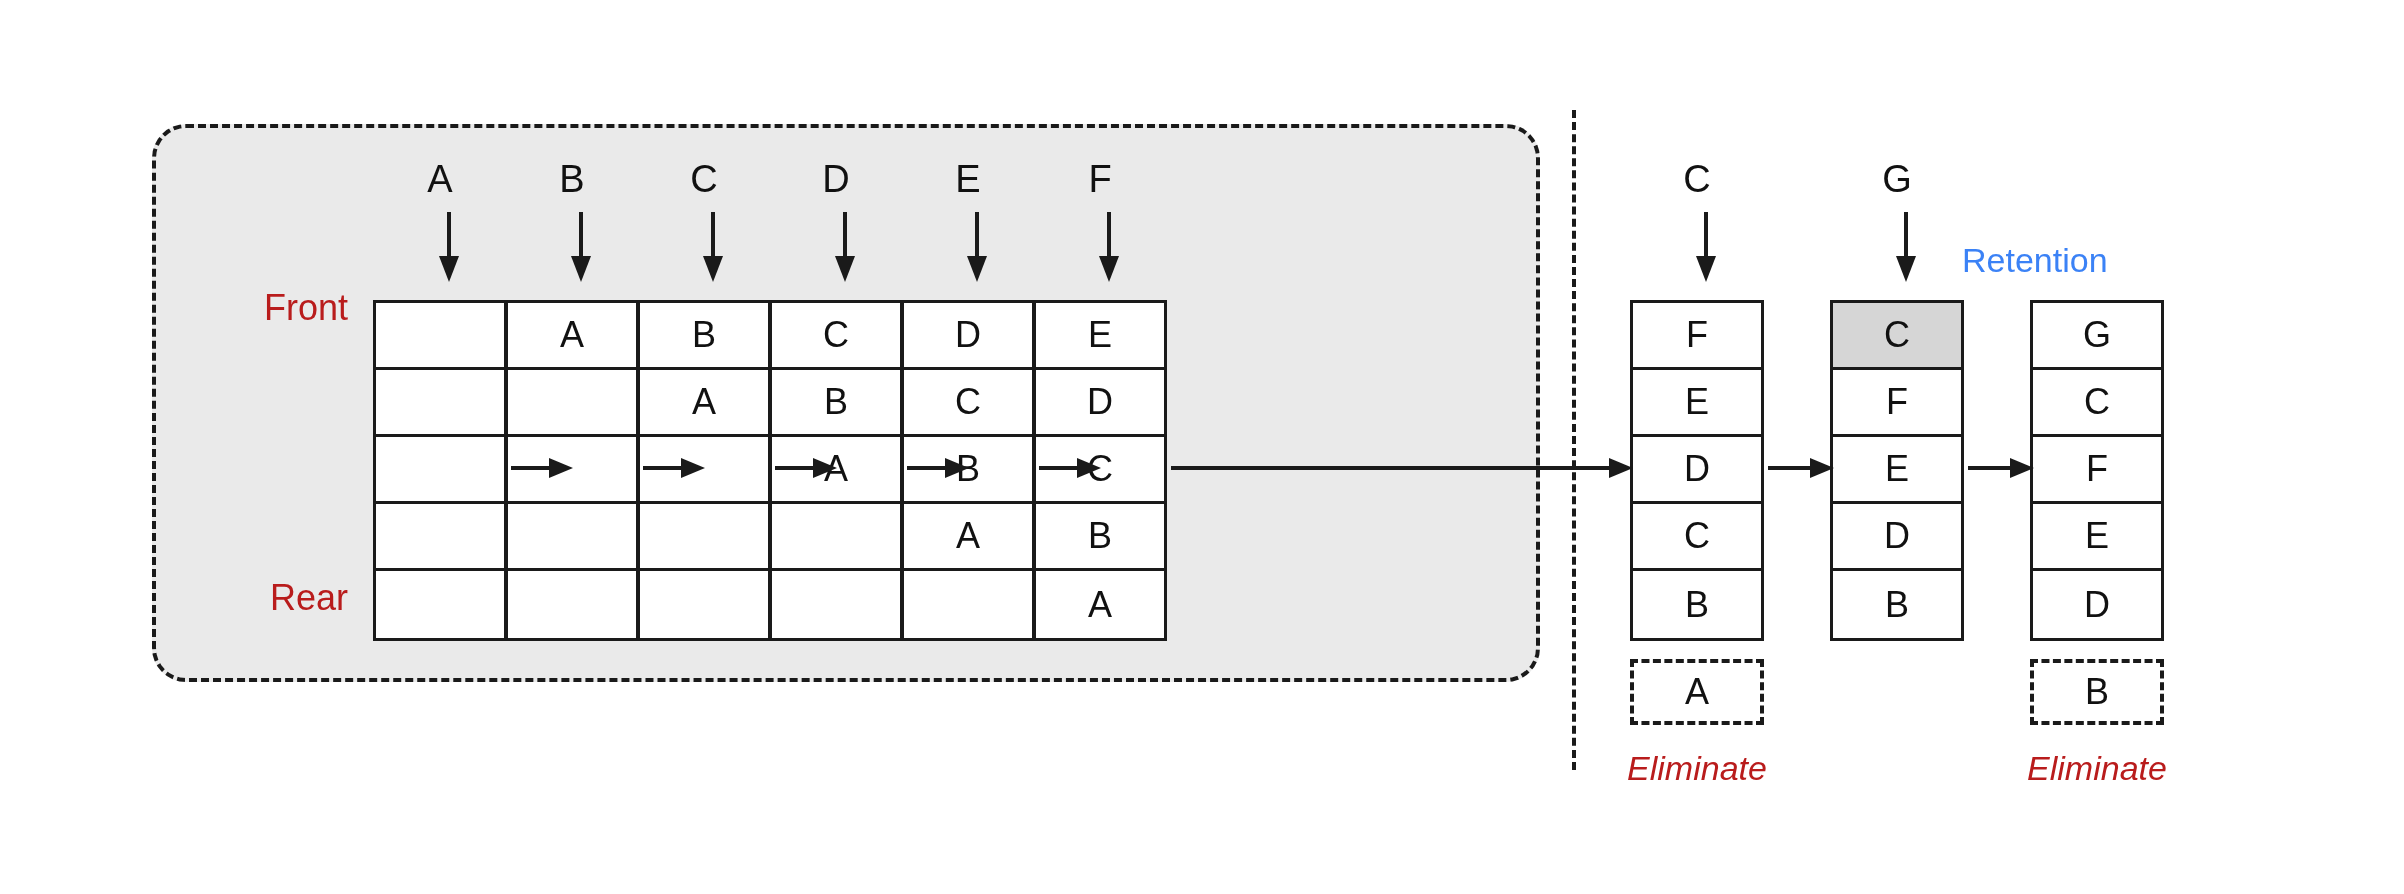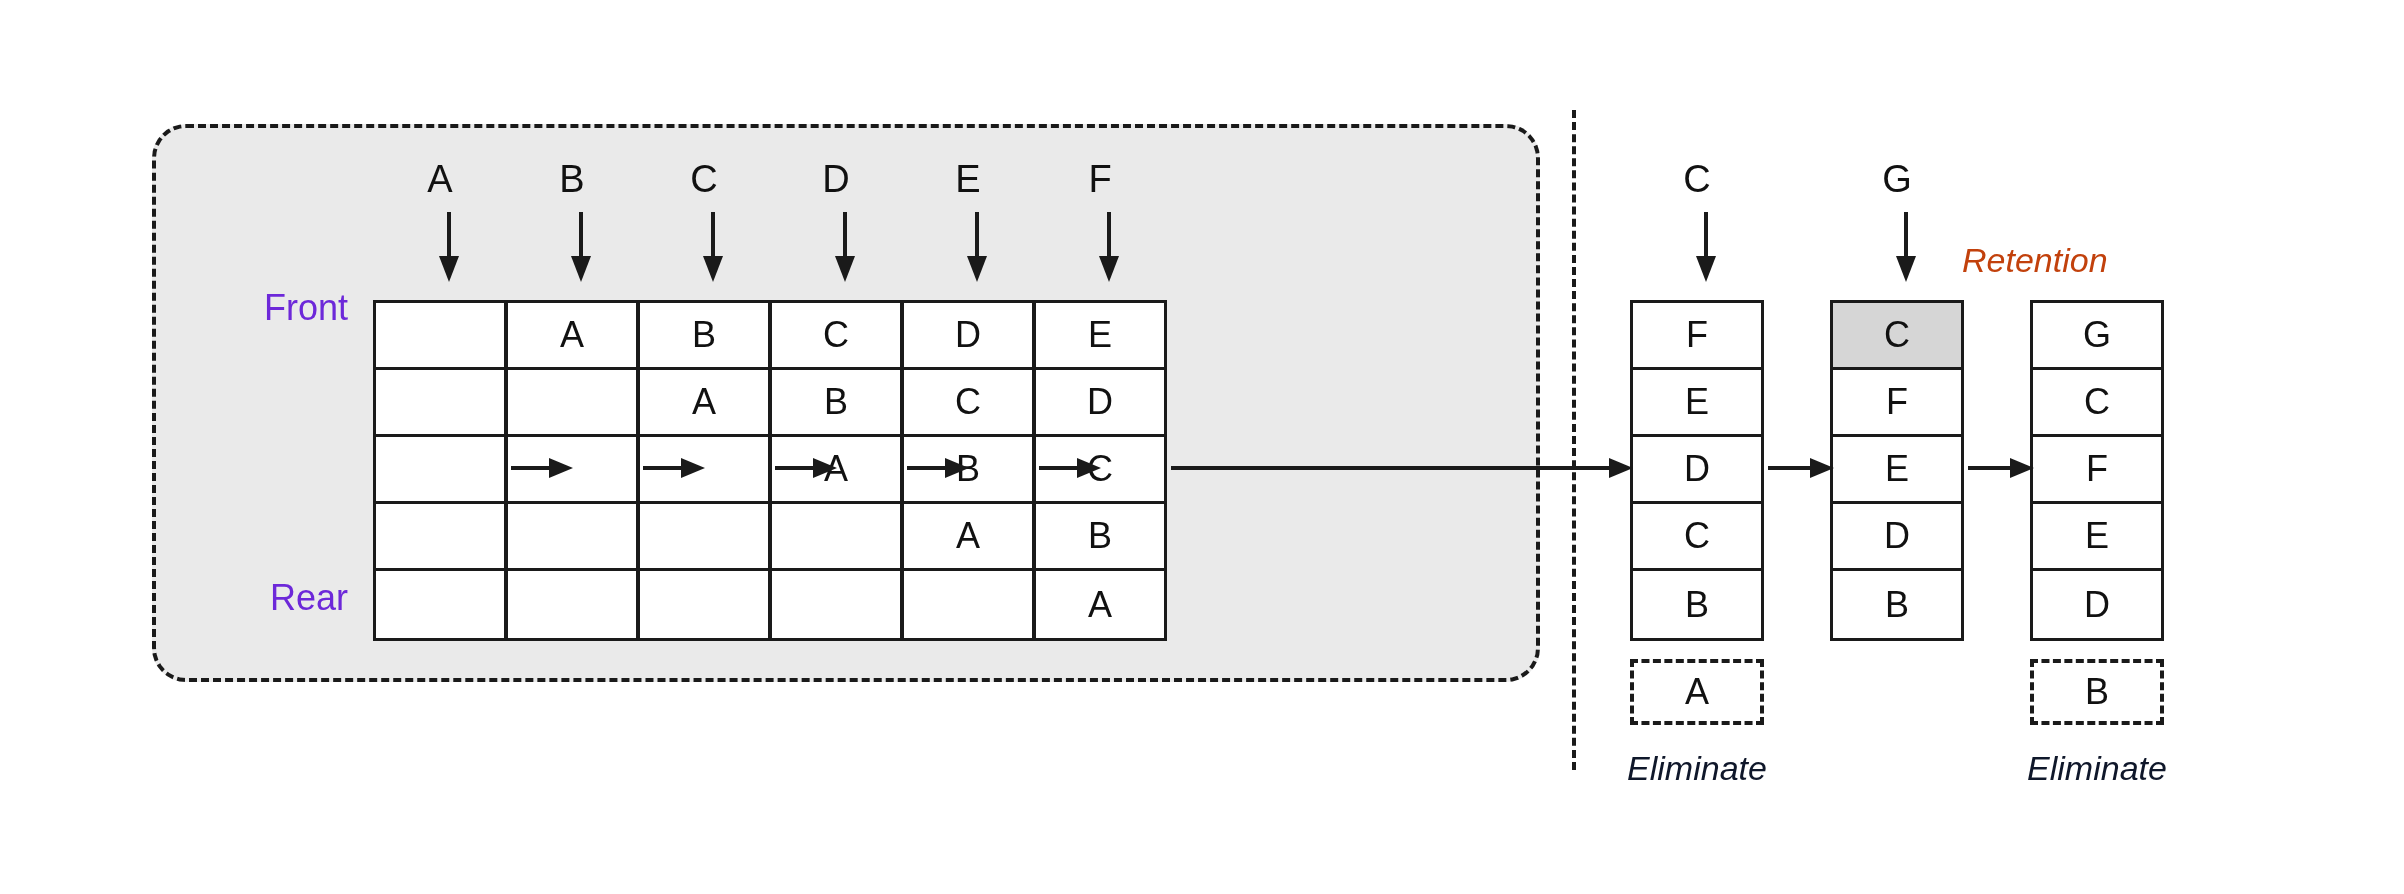--- a/index.html
+++ b/index.html
@@ -107,38 +107,37 @@
     background:#ffffff;
     color:#111;
   }
   .elim-label{
     position:absolute;
     width:260px;
     text-align:center;
     font-size:34px;
     line-height:34px;
     font-style:italic;
-    color:#0f172a;
+    color:#b91c1c;
   }
 
   
   .side-label{
     position:absolute;
     font-size:36px;
     line-height:36px;
-    color:#6d28d9;
+    color:#b91c1c;
     text-align:right;
     width:180px;
   }
   .retention-label{
     position:absolute;
     font-size:34px;
     line-height:34px;
-    font-style:italic;
-    color:#c2410c;
+    color:#3b82f6;
     white-space:nowrap;
   }
 </style>
 </head>
 <body>
 
 <div id="stage">
 
   <div class="group-box"></div>
 

